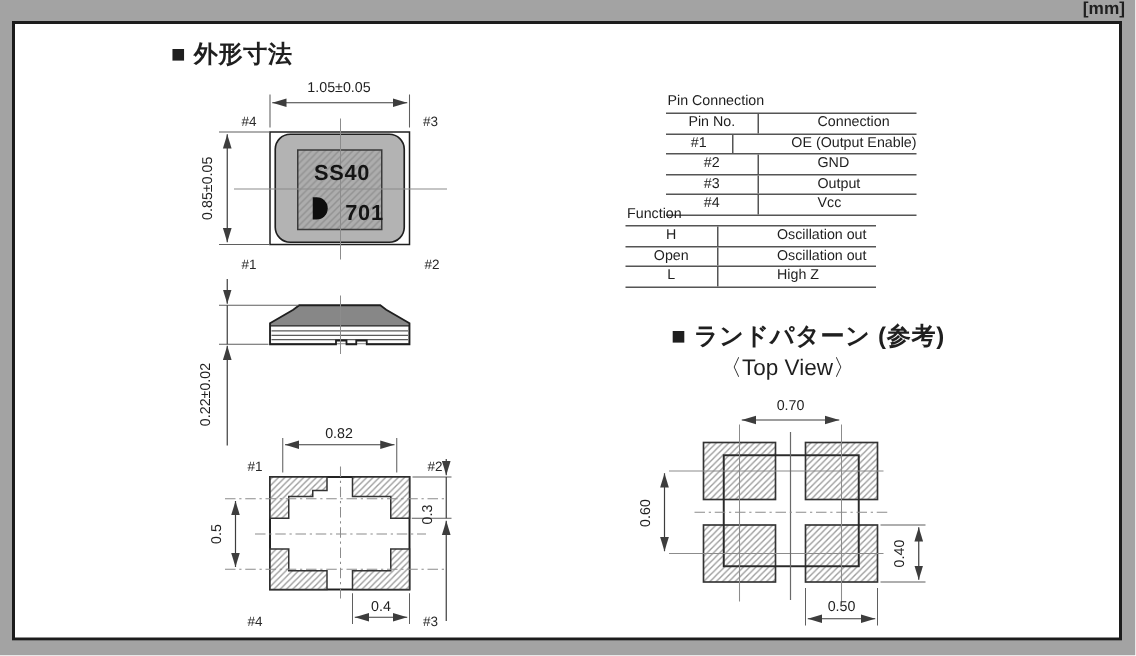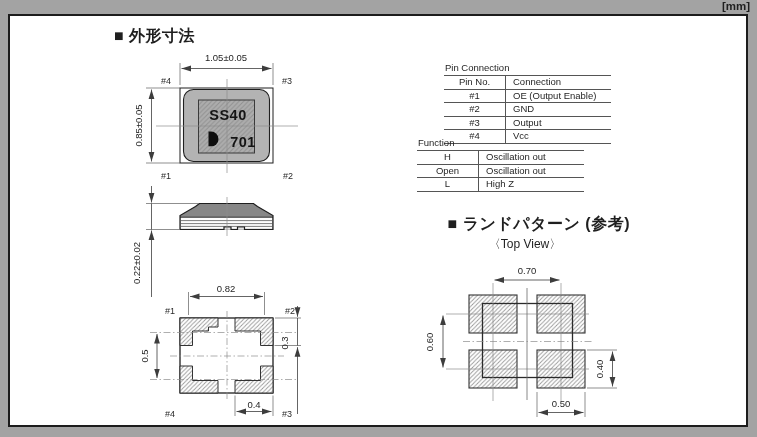--- a/index.html
+++ b/index.html
@@ -6,33 +6,33 @@
   #page{position:relative;width:757px;height:437px;background:#a3a3a3;overflow:hidden;
         font-family:"Liberation Sans",sans-serif;color:#1f1f1f;}
   #frame{position:absolute;left:8px;top:14px;width:740px;height:413px;
          border:2px solid #1c1c1c;box-sizing:border-box;background:#ffffff;}
   #units{position:absolute;left:700px;top:0px;width:50px;text-align:right;
          font-size:11.5px;font-weight:bold;}
   .sec-title{position:absolute;font-size:16px;font-weight:bold;letter-spacing:0.5px;}
   #outline-title{left:114px;top:26px;}
   #land-title{left:420px;top:214px;width:210px;text-align:right;}
   #land-sub{position:absolute;left:420px;top:236px;width:210px;text-align:center;
-            font-size:12px;}
+            font-size:15px;}
   #drawing{position:absolute;left:0;top:0;}
   svg text{font-family:"Liberation Sans",sans-serif;font-size:9.5px;fill:#1f1f1f;}
   svg text.pinlbl{font-size:9px;fill:#2a2a2a;}
   svg text.mark{font-size:14.5px;font-weight:600;letter-spacing:0.5px;fill:#141414;}
   .dim{stroke:#3d3d3d;stroke-width:0.8;fill:none;}
   .ext{stroke:#5f5f5f;stroke-width:0.7;fill:none;}
   .cl{stroke:#8c8c8c;stroke-width:0.7;fill:none;}
   .cld{stroke:#8c8c8c;stroke-width:0.7;fill:none;stroke-dasharray:7 2.5 1.5 2.5;}
   .outline{stroke:#1f1f1f;fill:none;}
   .tbl{position:absolute;width:167px;font-size:9.5px;color:#1f1f1f;}
   .tbl-title{height:13px;line-height:12px;border-bottom:1px solid #555;padding-left:1px;}
-  .tbl-row{display:flex;height:12.5px;line-height:12.5px;border-bottom:1px solid #555;}
+  .tbl-row{display:flex;height:12.5px;line-height:12.5px;border-bottom:1px solid #555;gap:32px;}
   .c1{width:61px;text-align:center;border-right:1px solid #555;}
   .c2{flex:1;padding-left:7px;white-space:nowrap;}
 </style>
 </head>
 <body>
 
 <div id="page">
   <div id="units">[mm]</div>
   <div id="frame"></div>
 

